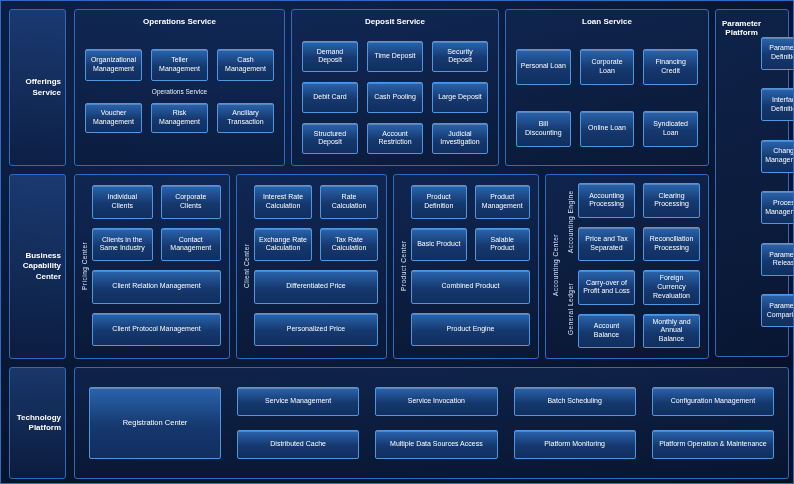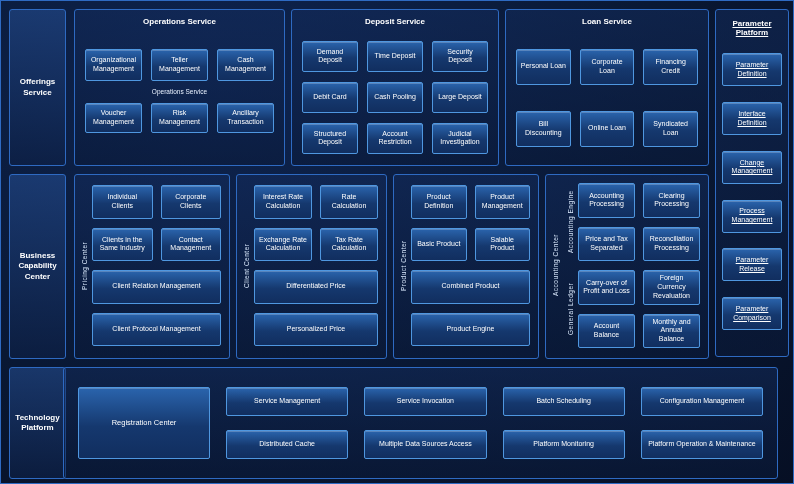--- a/index.html
+++ b/index.html
@@ -8,21 +8,21 @@
     background:radial-gradient(ellipse at 28% 18%, #0e2450 0%, #091834 55%, #060f24 100%);
     border:1px solid #2e6ac2;box-sizing:border-box;
     font-family:"Liberation Sans",sans-serif;color:#fff;
   }
   .section{
     position:absolute;border:1px solid #2e6ac2;border-radius:3px;
     background:linear-gradient(180deg, rgba(20,45,95,.50), rgba(10,26,58,.55));
     box-sizing:border-box;
   }
   .sidebar{
-    display:flex;align-items:center;justify-content:center;text-align:center;
+    display:flex;align-items:center;justify-content:center;text-align:right;
     font-size:8px;font-weight:bold;line-height:1.3;padding:4px;
     background:linear-gradient(180deg, rgba(38,80,150,.55), rgba(13,32,70,.65));
   }
   .title{font-size:8px;font-weight:bold;text-align:center;padding-top:8px;line-height:1.1;}
   .subtitle{font-size:6.5px;text-align:center;margin-top:7px;color:#e8f1ff;}
   .item{
     border:1px solid #4f97e0;border-radius:2px;
     background:linear-gradient(180deg,#2a64ad 0%,#15386e 55%,#112e5f 100%);
     box-shadow:inset 0 1px 0 rgba(255,255,255,.22);
     display:flex;align-items:center;justify-content:center;text-align:center;
@@ -34,21 +34,21 @@
   .rows2{grid-template-rows:repeat(2,1fr);}
   .wide{grid-column:1 / span 2;}
   .group{display:flex;padding:10px 8px 12px 2px;}
   .vlabel{
     writing-mode:vertical-rl;transform:rotate(180deg);
     font-size:6.5px;color:#dcebff;letter-spacing:.5px;
     display:flex;align-items:center;justify-content:center;
     width:15px;flex:0 0 15px;text-align:center;
   }
   .subrow{flex:1;display:flex;}
-  .param-col{display:flex;flex-direction:column;padding:8px 6px 10px 6px;text-decoration:underline;}
+  .param-col{display:flex;padding:8px 6px 10px 6px;}
   .param-items{flex:1;display:flex;flex-direction:column;justify-content:space-evenly;}
   .param-items .item{height:33px;}
   .tech-box{display:flex;align-items:center;padding:0 14px;}
   .tech-grid{flex:1;margin-left:16px;display:grid;grid-template-columns:repeat(4,1fr);grid-template-rows:1fr 1fr;column-gap:16px;row-gap:14px;height:72px;}
 </style>
 </head>
 <body>
 
 <div class="canvas">
 
@@ -157,21 +157,21 @@
         <div class="grid2 rows2" style="flex:1;">
           <div class="item">Carry-over of Profit and Loss</div>
           <div class="item">Foreign Currency Revaluation</div>
           <div class="item">Account Balance</div>
           <div class="item">Monthly and Annual Balance</div>
         </div>
       </div>
     </div>
   </div>
 
-  <div class="section tech-box" style="left:62px;top:366px;width:715px;height:112px;">
+  <div class="section tech-box" style="left:73px;top:366px;width:715px;height:112px;">
     <div class="item" style="width:132px;height:72px;flex:0 0 132px;font-size:7.5px;">Registration Center</div>
     <div class="tech-grid">
       <div class="item">Service Management</div>
       <div class="item">Service Invocation</div>
       <div class="item">Batch Scheduling</div>
       <div class="item">Configuration Management</div>
       <div class="item">Distributed Cache</div>
       <div class="item">Multiple Data Sources Access</div>
       <div class="item">Platform Monitoring</div>
       <div class="item">Platform Operation &amp; Maintenance</div>

